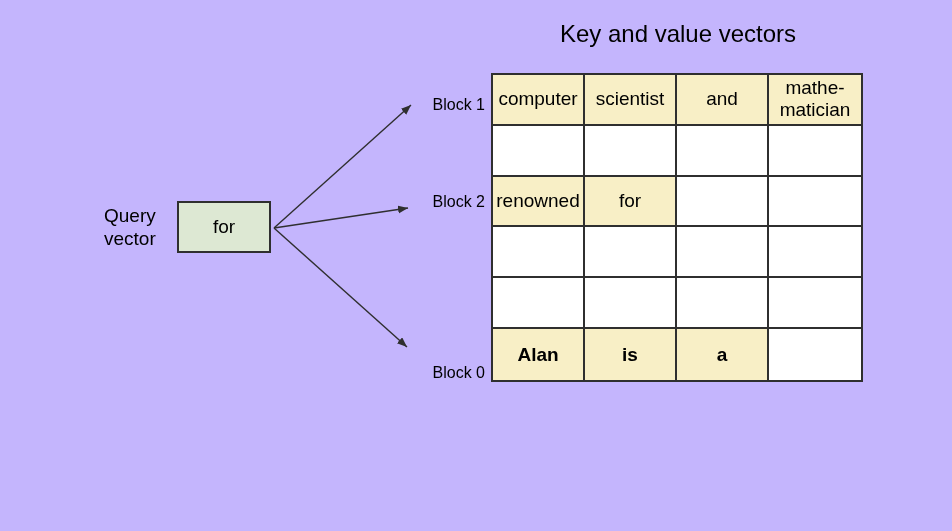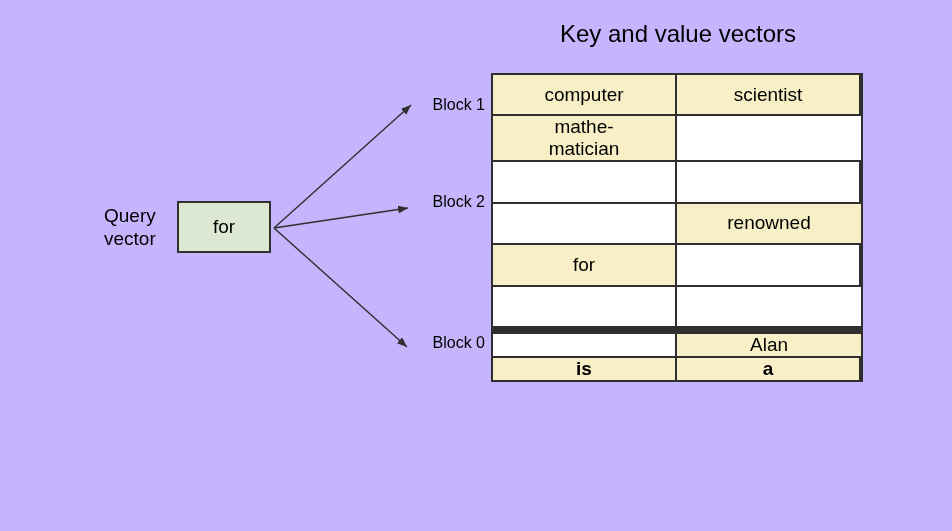--- a/index.html
+++ b/index.html
@@ -47,31 +47,31 @@
   .block-label {
     position: absolute;
     left: 388px;
     width: 97px;
     text-align: right;
     font-size: 16px;
     line-height: 22px;
   }
   .block-label.b1 { top: 94px; }
   .block-label.b2 { top: 191px; }
-  .block-label.b0 { top: 332px; }
+  .block-label.b0 { top: 362px; }
   .kv-table {
     position: absolute;
     left: 491px;
     top: 73px;
     width: 372px;
     height: 309px;
     box-sizing: border-box;
     border: 2px solid var(--line, #2f2f2f);
     display: grid;
-    grid-template-columns: repeat(2, 1fr);
+    grid-template-columns: repeat(4, 1fr);
     grid-template-rows: repeat(6, 1fr);
     background: #ffffff;
   }
   .cell {
     box-sizing: border-box;
     border-right: 2px solid var(--line, #2f2f2f);
     border-bottom: 2px solid var(--line, #2f2f2f);
     display: flex;
     align-items: center;
     justify-content: center;
@@ -117,20 +117,21 @@
     <line x1="274" y1="228" x2="407" y2="347" marker-end="url(#ah)"></line>
   </svg>
 
   <div class="block-label b1">Block 1</div>
   <div class="block-label b2">Block 2</div>
   <div class="block-label b0">Block 0</div>
 
   <div class="kv-table">
     <div class="cell" data-hl="true">computer</div>
     <div class="cell" data-hl="true">scientist</div>
+    <div class="cell" data-hl="true">and</div>
     <div class="cell" data-hl="true">mathe-
 matician</div>
 
     <div class="cell" data-hl="false"></div>
     <div class="cell" data-hl="false"></div>
     <div class="cell" data-hl="false"></div>
     <div class="cell" data-hl="false"></div>
 
     <div class="cell" data-hl="true">renowned</div>
     <div class="cell" data-hl="true">for</div>

